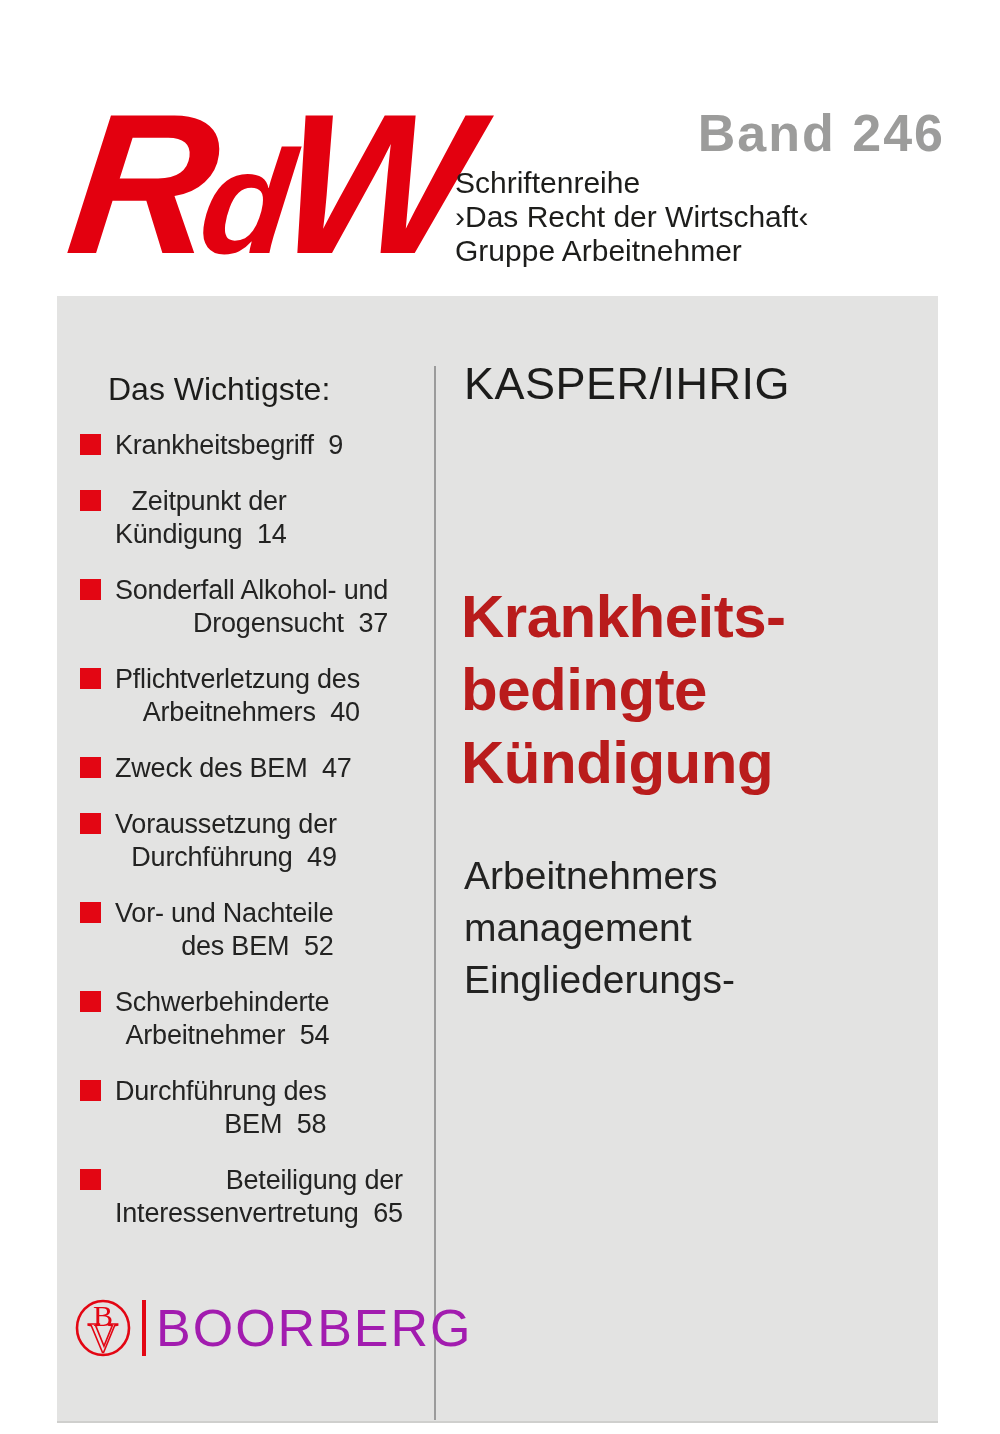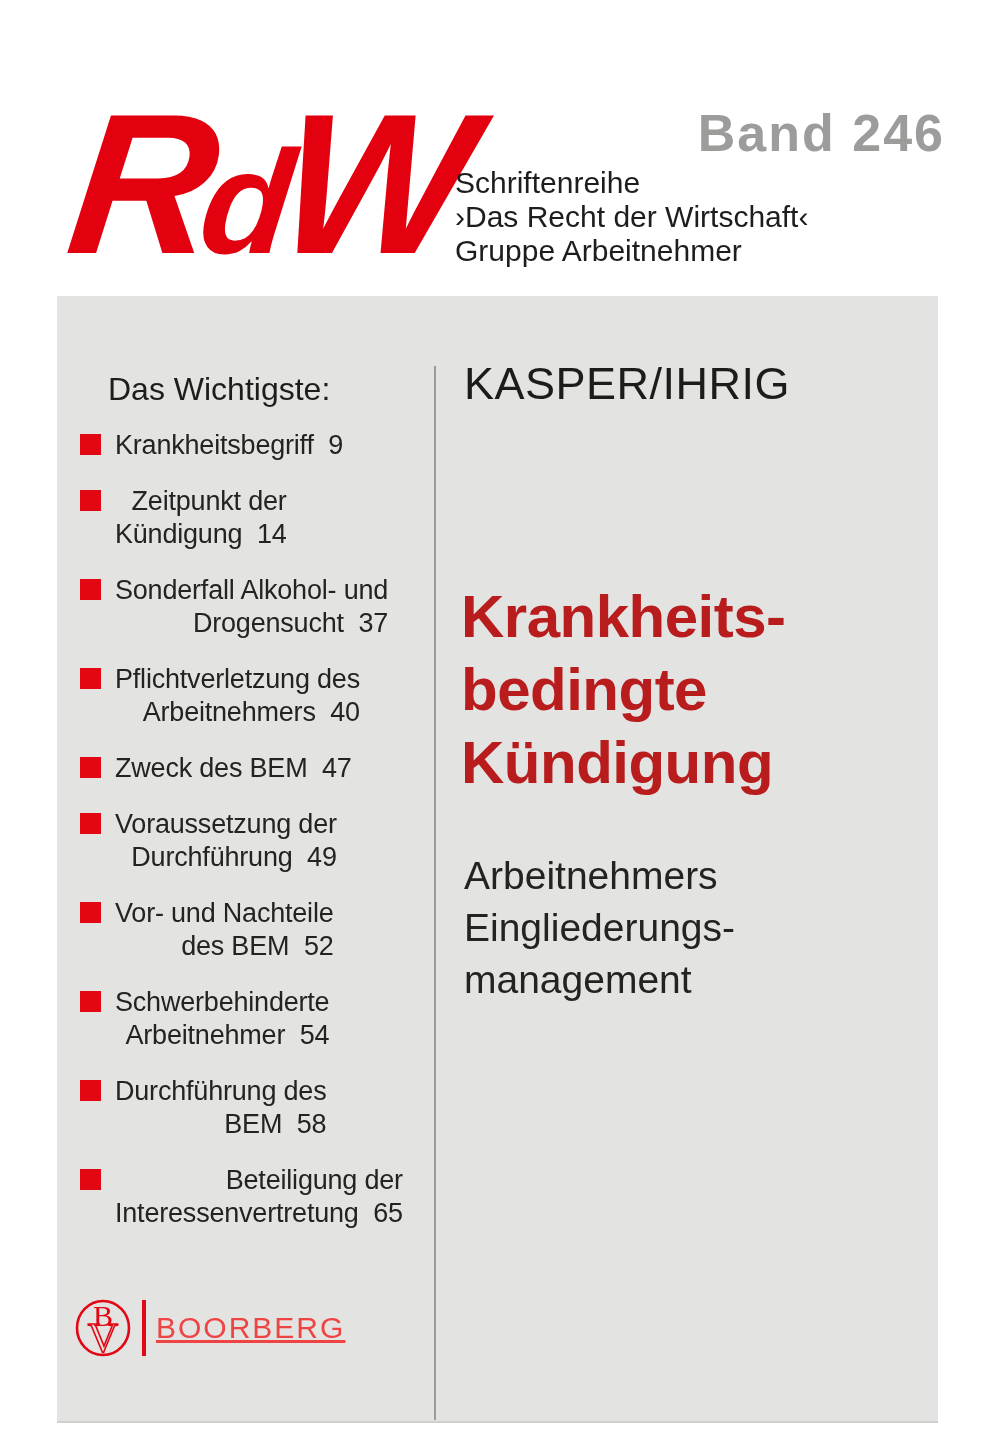--- a/index.html
+++ b/index.html
@@ -82,22 +82,22 @@
   
   .publisher {
     position:absolute; left:72px; top:1296px;
     display:flex; align-items:center; height:64px;
   }
   .monogram { width:62px; height:64px; }
   .publisher-bar {
     width:4px; height:56px; background:#e30613; margin:0 10px 0 8px;
   }
   .publisher-name {
-    font-size:30px; font-weight:400; letter-spacing:2px;
-    color:#ef4444; white-space:nowrap;text-decoration:underline;
+    font-size:52px; font-weight:400; letter-spacing:2px;
+    color:#a21caf; white-space:nowrap;
   }
 </style>
 </head>
 <body>
 
 <div class="page">
 
   <div class="rdw-logo">
     <span class="rdw-r">R</span><span class="rdw-d">d</span><span class="rdw-w">W</span>
   </div>
@@ -178,22 +178,22 @@
   <div class="authors">KASPER/IHRIG</div>
 
   <div class="book-title">
     <div>Krankheits-</div>
     <div>bedingte</div>
     <div>Kündigung</div>
   </div>
 
   <div class="book-subtitle">
     <div>Arbeitnehmers</div>
+    <div>management</div>
     <div>Eingliederungs-</div>
-    <div>management</div>
   </div>
 
   <div class="publisher">
     <svg class="monogram" viewBox="0 0 62 64" xmlns="http://www.w3.org/2000/svg">
       <ellipse cx="31" cy="32" rx="26" ry="27" fill="none" stroke="#e30613" stroke-width="2.6"></ellipse>
       <text x="31" y="30" text-anchor="middle" font-family="Liberation Serif, serif" font-size="30" fill="#e30613">B</text>
       <text x="31" y="56" text-anchor="middle" font-family="Liberation Serif, serif" font-size="42" fill="none" stroke="#e30613" stroke-width="1.6">V</text>
     </svg>
     <div class="publisher-bar"></div>
     <div class="publisher-name">BOORBERG</div>

